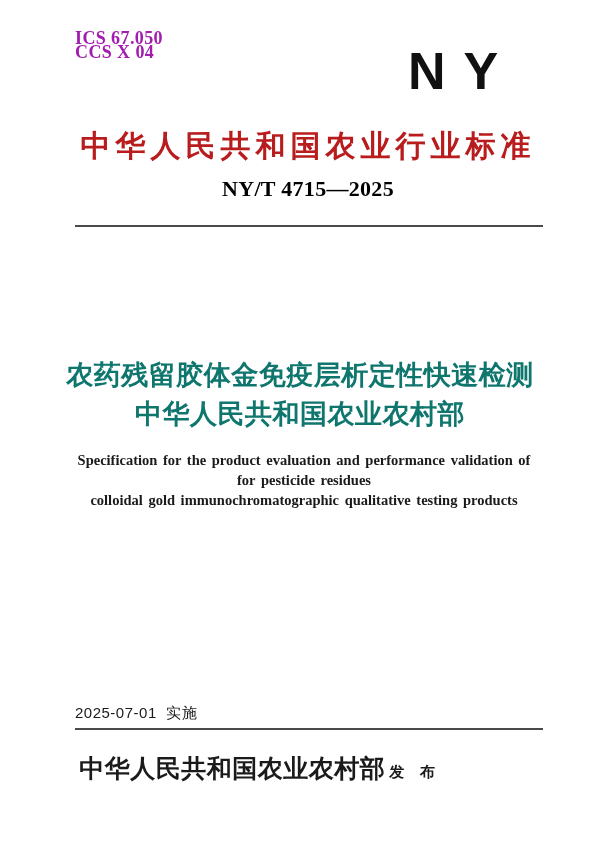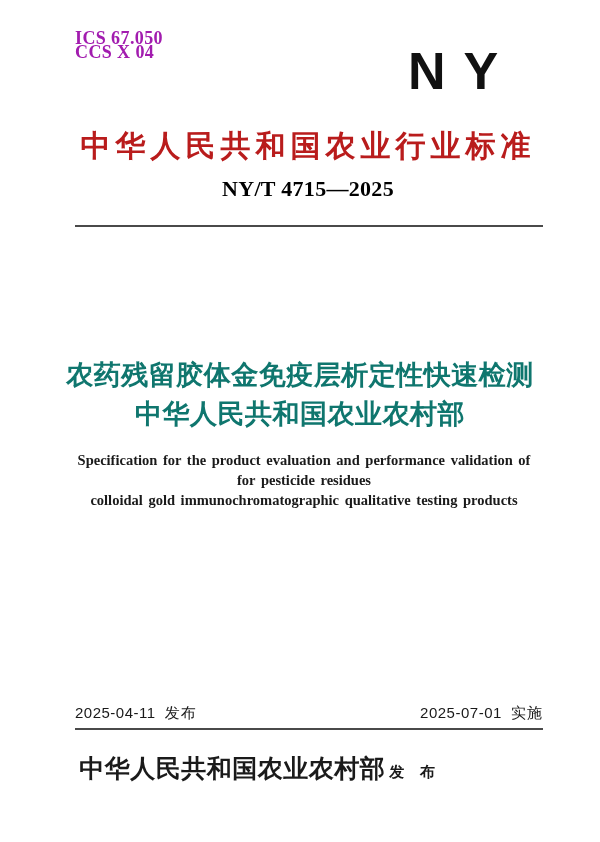--- a/index.html
+++ b/index.html
@@ -180,24 +180,20 @@
   </div>
 
   <div class="title-en">
     <div>Specification for the product evaluation and performance validation of</div>
     <div>for pesticide residues</div>
     <div>colloidal gold immunochromatographic qualitative testing products</div>
   </div>
 
   <div class="dates-row">
     <div class="date-group">
-      <span class="date-value">2025-04-11</span>
-      <span class="date-label">发布</span>
-    </div>
-    <div class="date-group">
       <span class="date-value">2025-07-01</span>
       <span class="date-label">实施</span>
     </div>
   </div>
 
   <div class="rule rule-bottom"></div>
 
   <div class="publisher-row">
     <span class="publisher-name">中华人民共和国农业农村部</span>
     <span class="publish-label">发 布</span>

